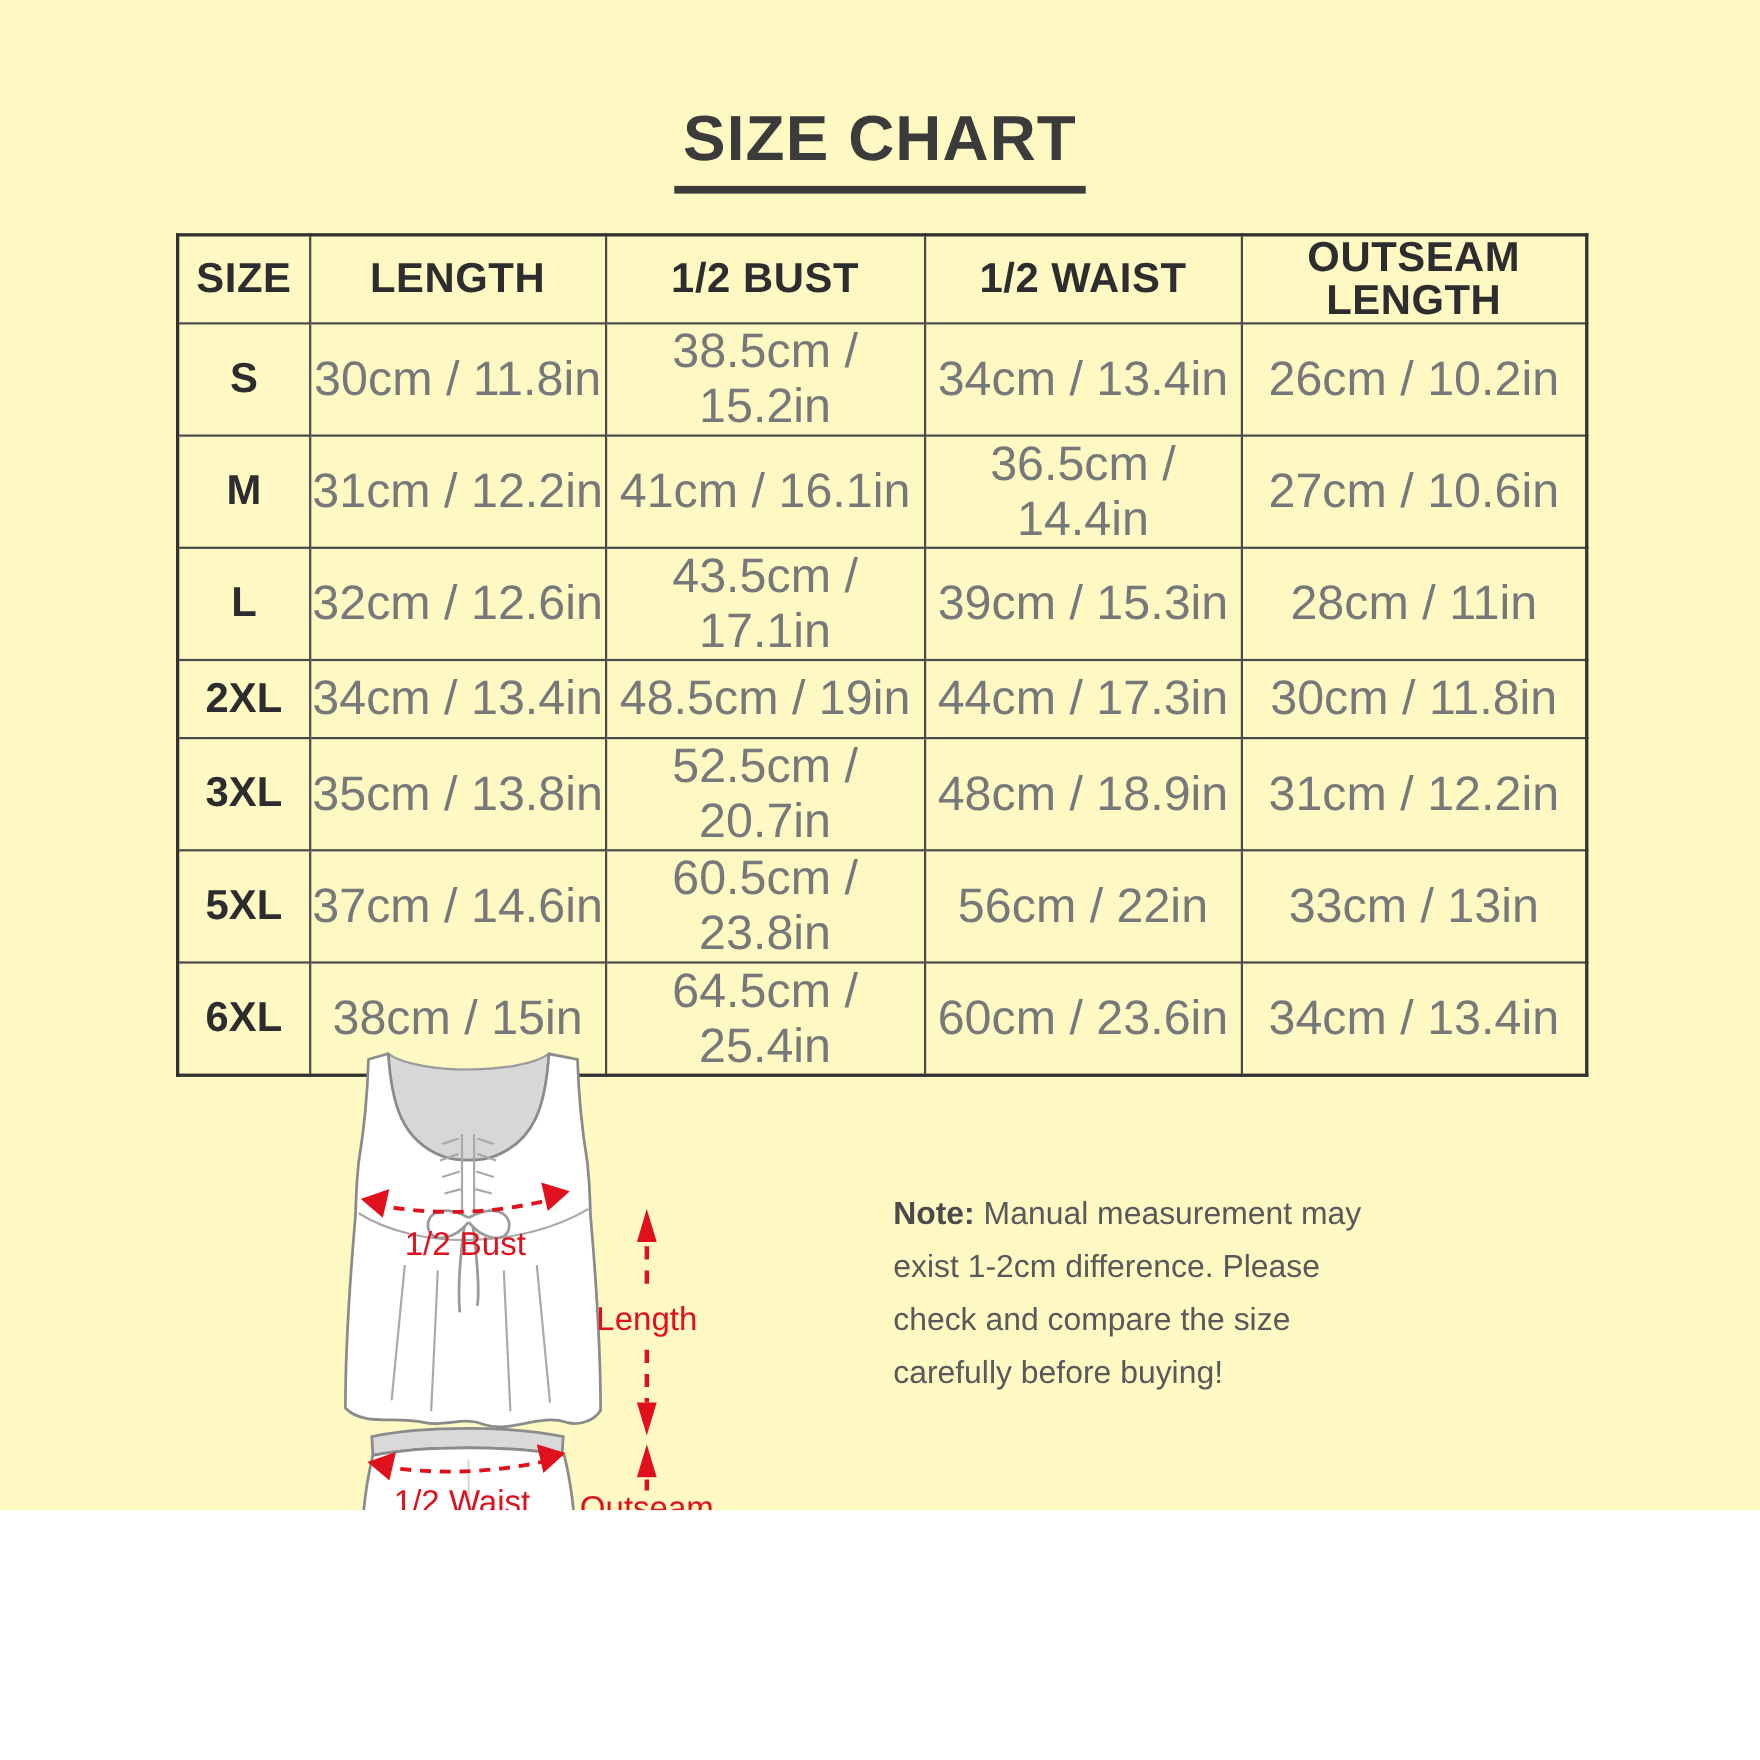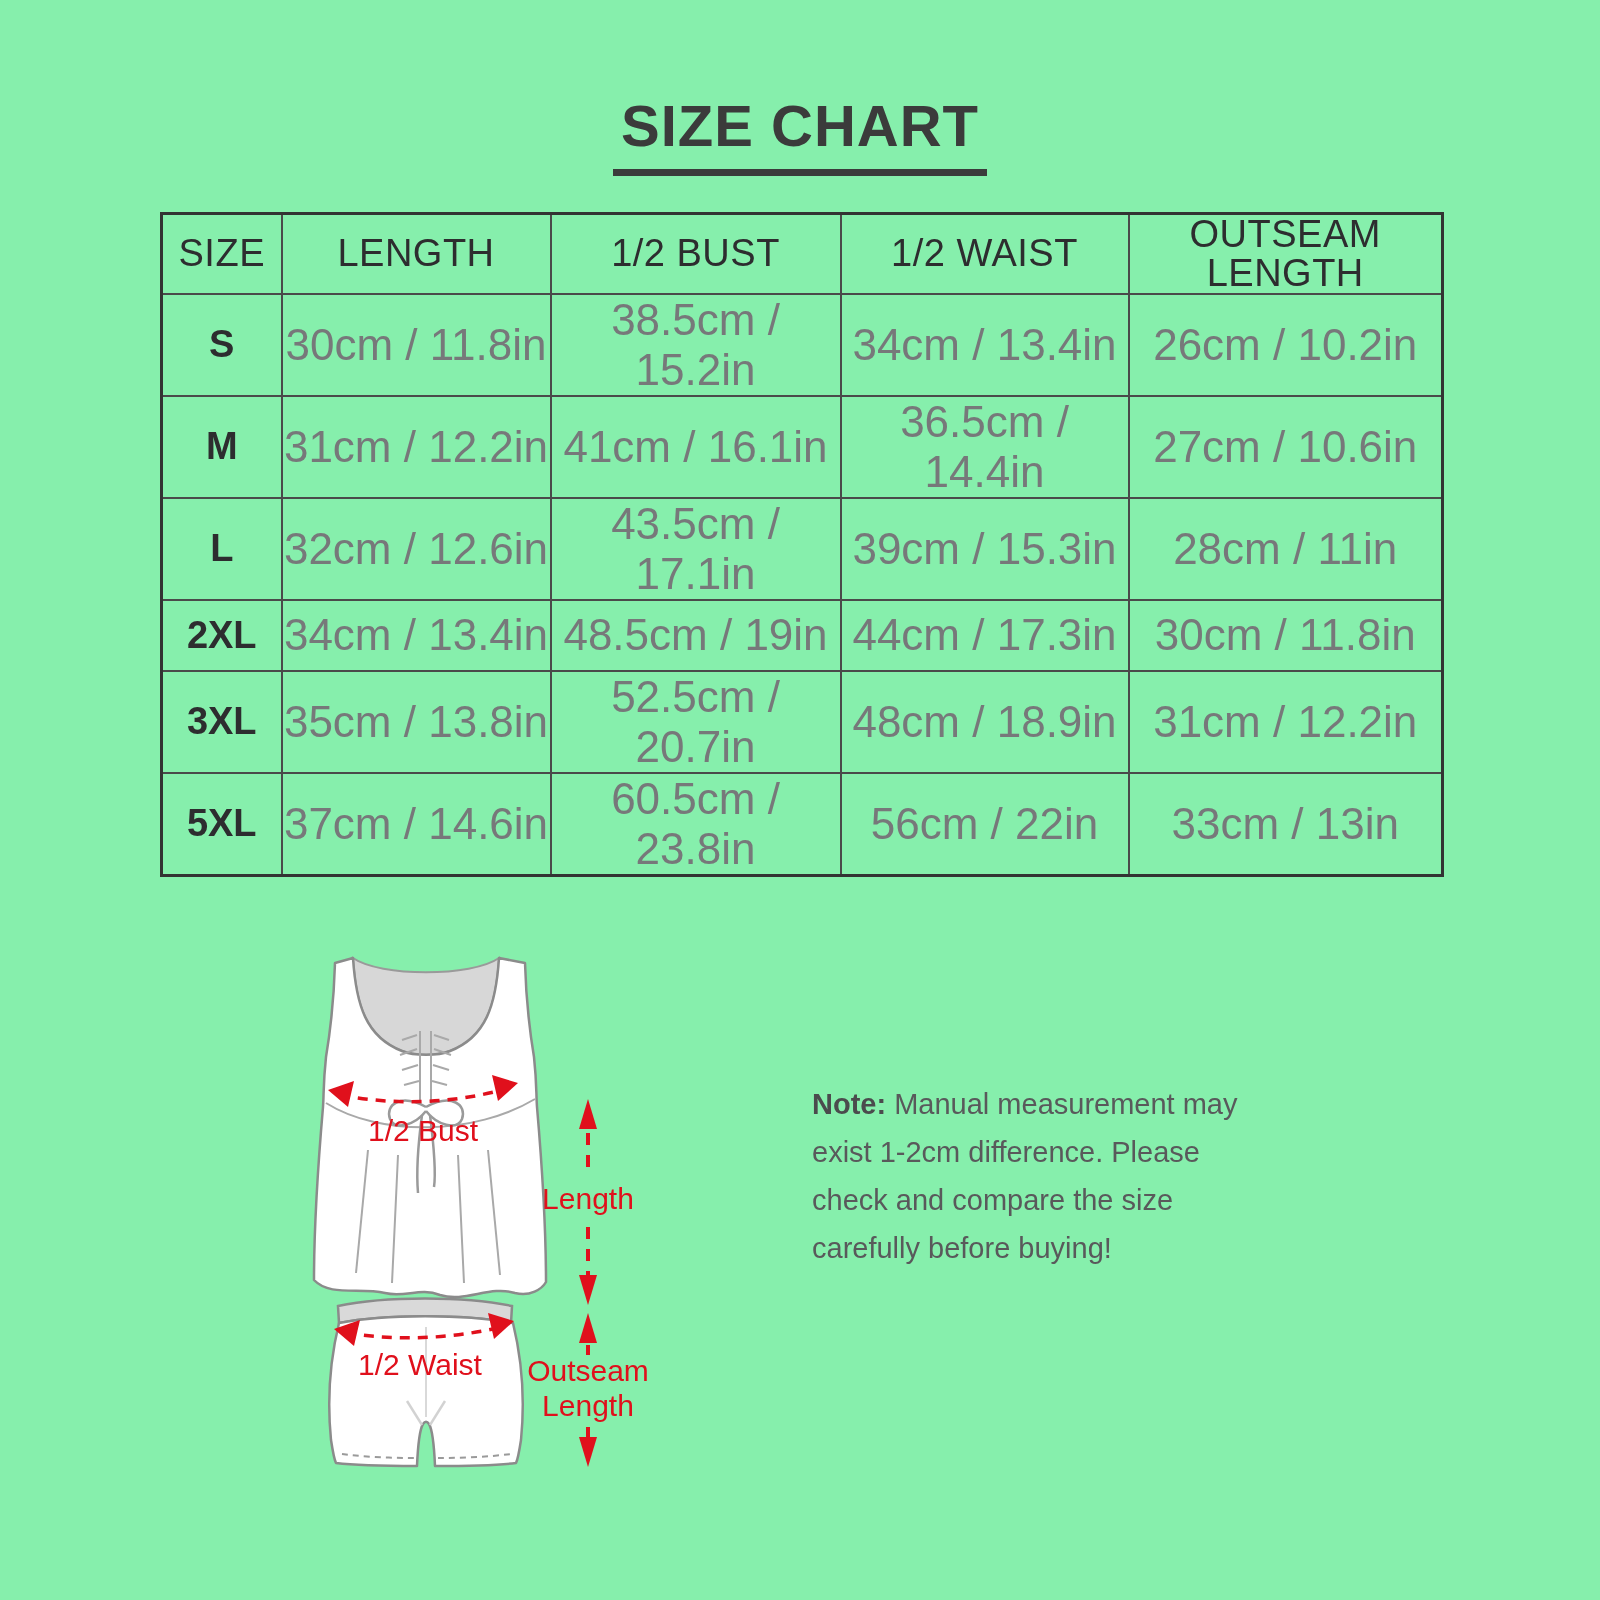--- a/index.html
+++ b/index.html
@@ -1,27 +1,27 @@
 <!DOCTYPE html>
 <html><head>
 <meta charset="utf-8">
 <style>
   html,body{margin:0;padding:0;background:#ffffff;}
-  .canvas{position:relative;width:1600px;height:1600px;background:#86efac;overflow:hidden;
+  .canvas{position:relative;width:1600px;height:1373px;background:#fef9c3;overflow:hidden;
           font-family:"Liberation Sans",sans-serif;}
   
   .title-wrap{position:absolute;top:92px;left:0;width:100%;text-align:center;}
   .title{display:inline-block;font-size:58px;font-weight:bold;color:#3b3b3b;
          letter-spacing:1px;border-bottom:7px solid #3b3b3b;padding:0 8px 10px 8px;}
   
   .size-table{position:absolute;left:160px;top:212px;width:1281px;
               border-collapse:collapse;table-layout:fixed;border:3px solid #333333;}
   .size-table th,.size-table td{border:2px solid #4a4a4a;text-align:center;
               vertical-align:middle;padding:0;overflow:hidden;}
-  .size-table thead th{height:71px;font-size:38px;line-height:1.02;font-weight:normal;
+  .size-table thead th{height:71px;font-size:38px;line-height:1.02;font-weight:bold;
               color:#2d2d2f;white-space:pre-line;letter-spacing:.5px;margin-top:24px;}
   .size-table tbody tr{height:71px;}
   .size-cell{font-size:38px;font-weight:bold;color:#2d2d2f;}
   .data-cell{font-size:44px;font-weight:400;color:#77787a;}
   
   .diagram{position:absolute;left:290px;top:935px;}
   .outline{fill:#ffffff;stroke:#8b8b8b;stroke-width:2.5;stroke-linejoin:round;}
   .shade{fill:#d7d7d7;stroke:#9a9a9a;stroke-width:2;}
   .band{fill:#d9d9d9;stroke:#8b8b8b;stroke-width:2.5;}
   .thin{fill:none;stroke:#a9a9a9;stroke-width:2;}
@@ -101,20 +101,27 @@
           <td class="data-cell">48cm / 18.9in</td>
           <td class="data-cell">31cm / 12.2in</td>
         </tr>
         <tr>
           <th class="size-cell">5XL</th>
           <td class="data-cell">37cm / 14.6in</td>
           <td class="data-cell">60.5cm / 23.8in</td>
           <td class="data-cell">56cm / 22in</td>
           <td class="data-cell">33cm / 13in</td>
         </tr>
+        <tr>
+          <th class="size-cell">6XL</th>
+          <td class="data-cell">38cm / 15in</td>
+          <td class="data-cell">64.5cm / 25.4in</td>
+          <td class="data-cell">60cm / 23.6in</td>
+          <td class="data-cell">34cm / 13.4in</td>
+        </tr>
       </tbody>
   </table>
 
   <svg class="diagram" width="480" height="570" viewBox="0 0 480 570" aria-hidden="true">
 
     <g>
       <path class="shade" d="M63 23 C90 42 182 42 209 23 C206 70 196 102 160 116 C148 121 124 121 112 116 C76 102 66 70 63 23 Z"></path>
       <path class="outline" d="M45 28 C44 62 41 92 36 122 C33 150 34 158 33 172 C28 230 24 290 24 345
            C40 362 70 352 95 358 C115 363 130 352 150 360 C175 368 200 350 225 358
            C240 362 252 354 256 347

